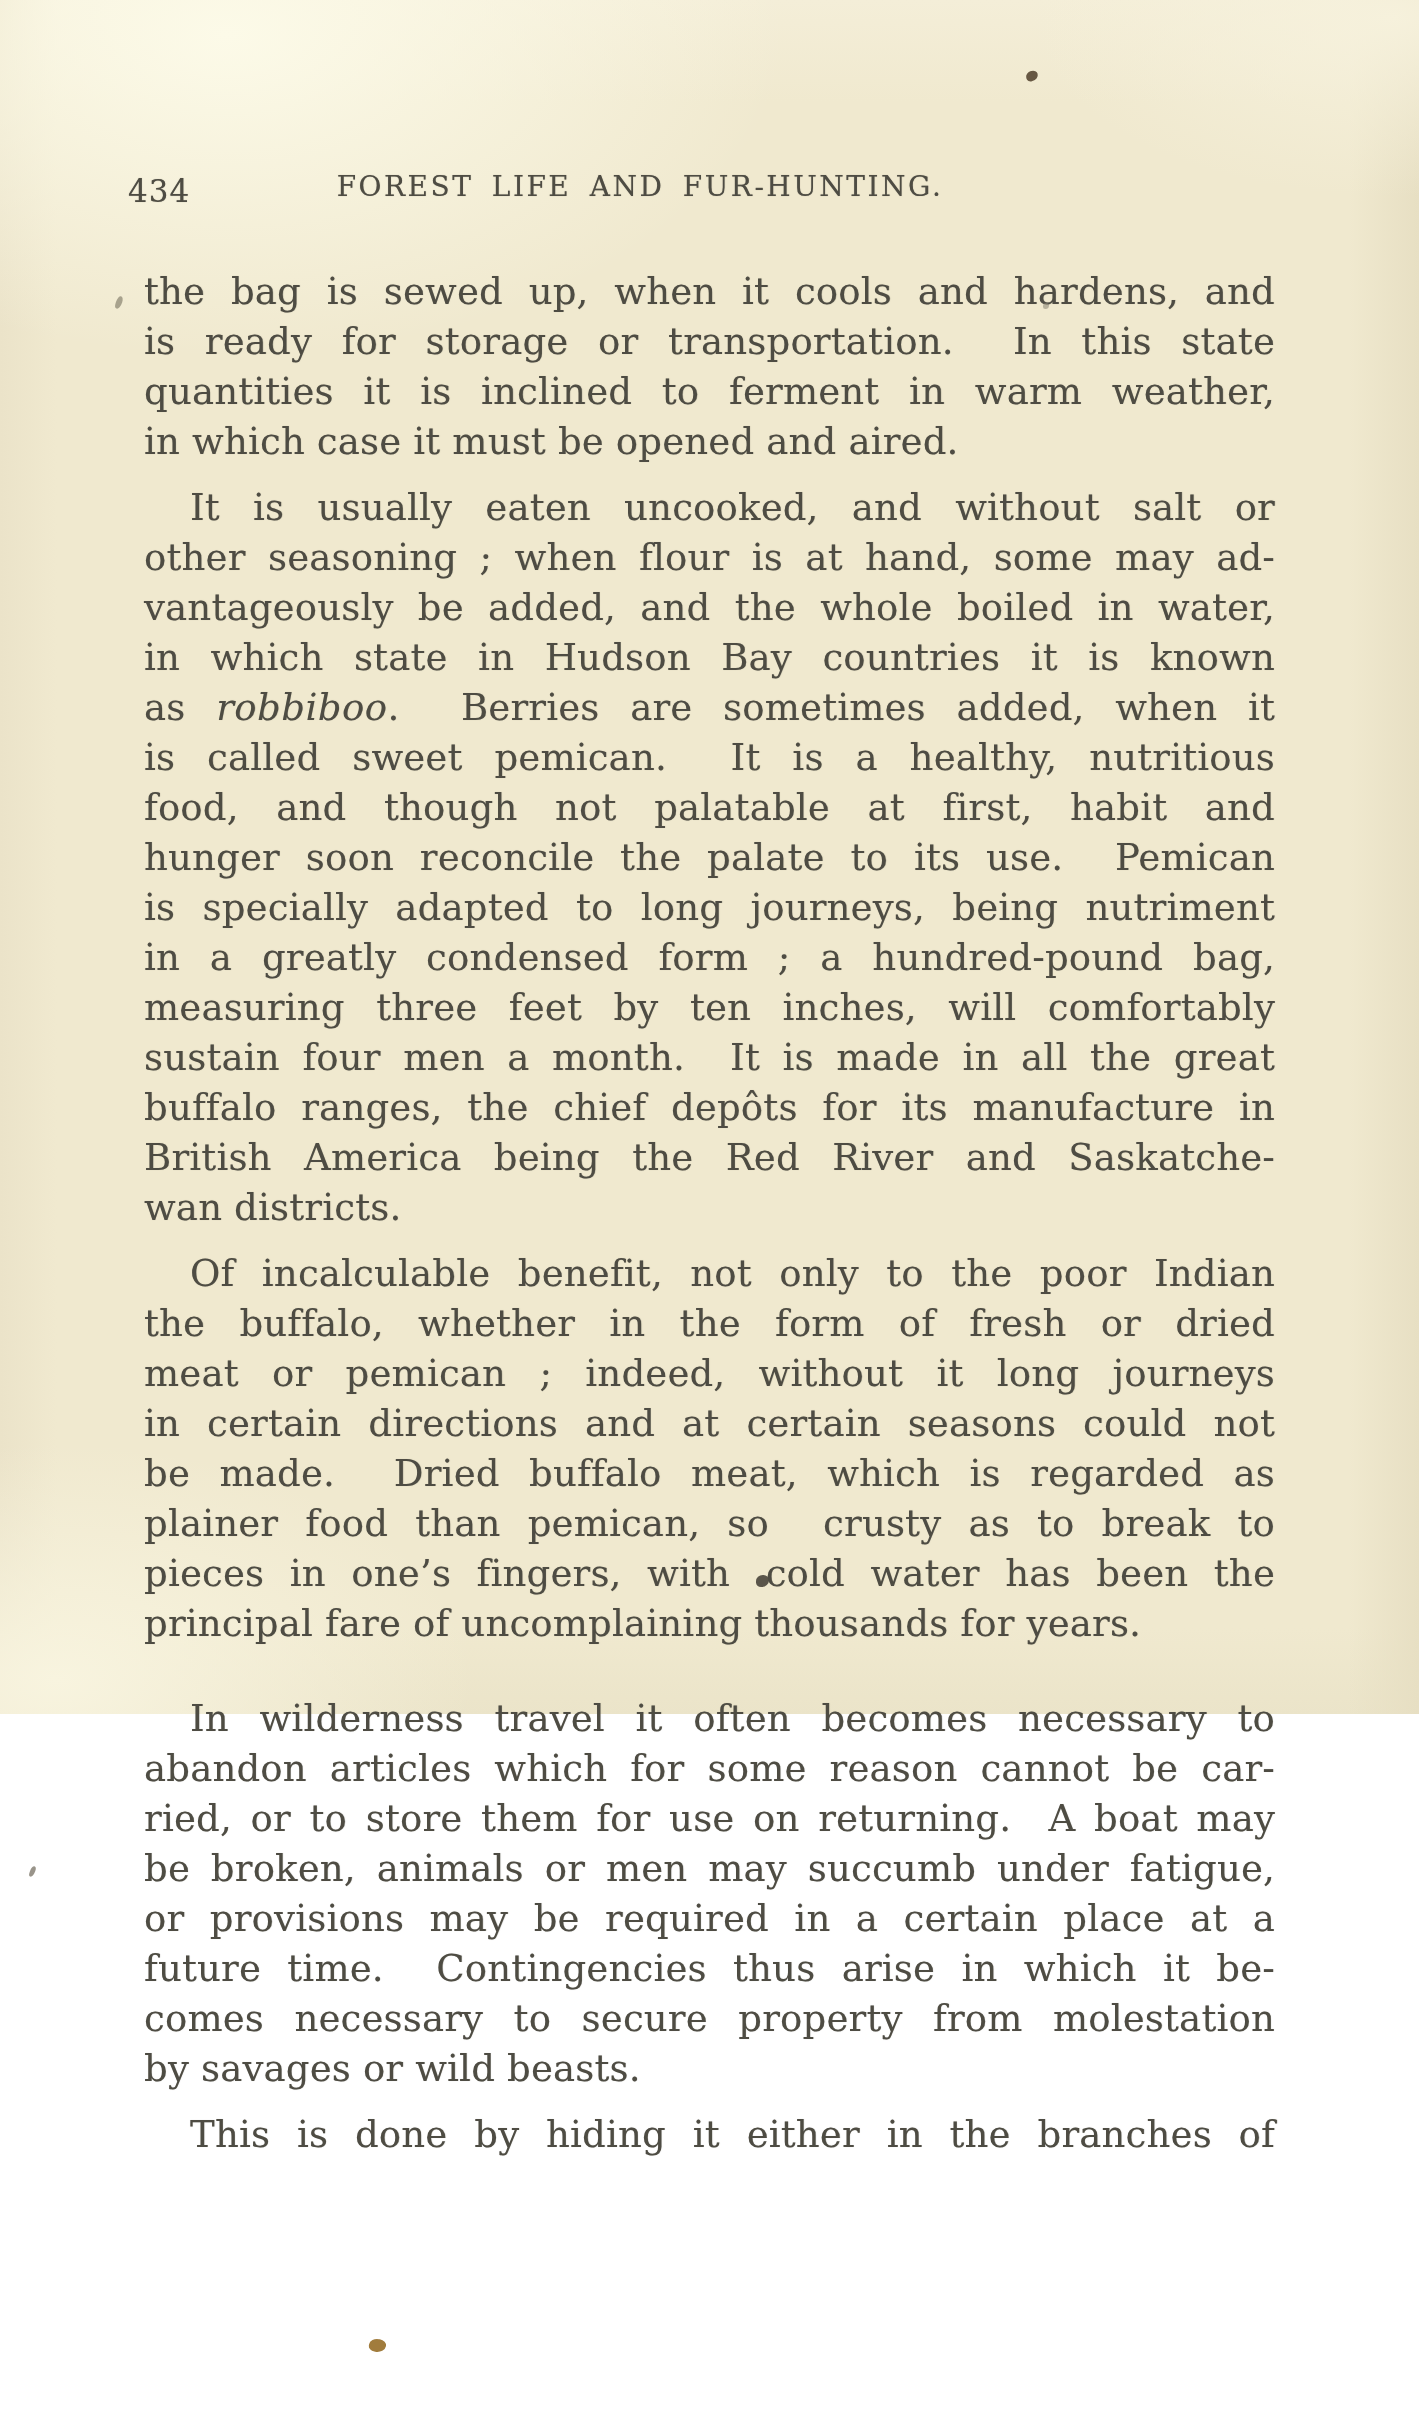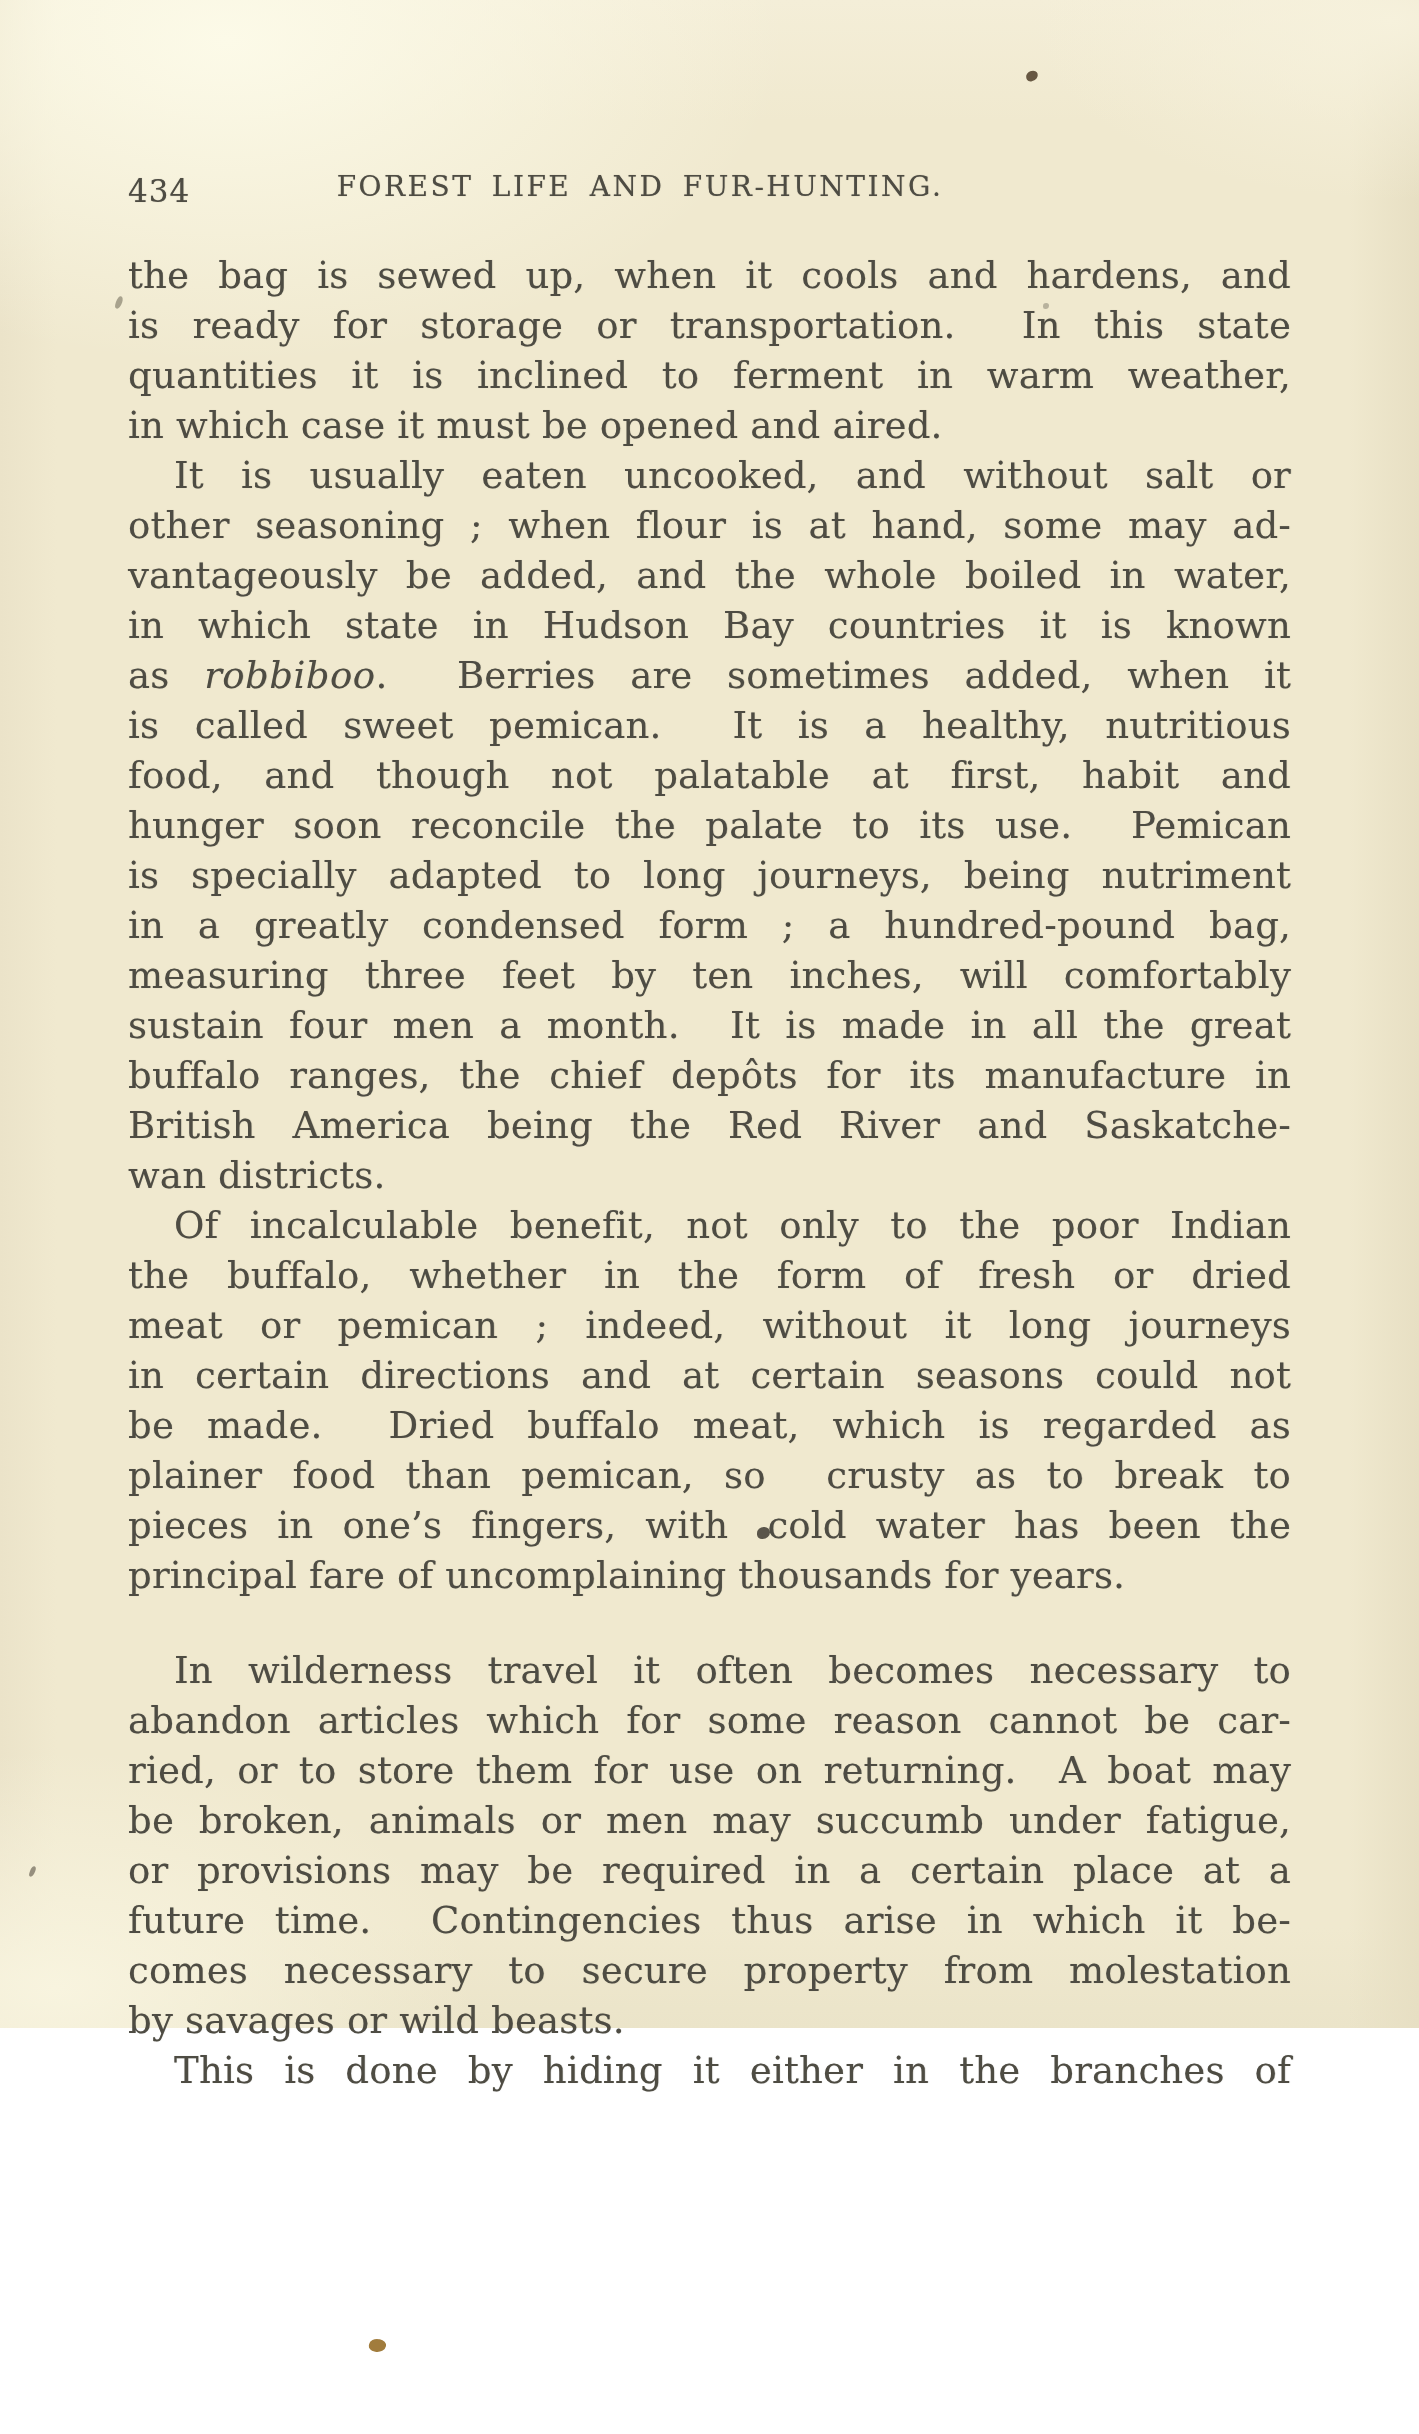--- a/index.html
+++ b/index.html
@@ -9,21 +9,21 @@
     --ink:#4e4c43;
   }
   *{margin:0;padding:0;box-sizing:border-box;}
   html,body{width:1419px;height:2434px;}
   body{
     font-family:"DejaVu Serif","Liberation Serif",serif;
     overflow:hidden;
   }
   .page{
     position:relative;
-    width:1419px;height:2028px;
+    width:1419px;height:1714px;
     background:
       radial-gradient(900px 520px at 16% 2%, var(--paper-highlight), rgba(252,250,232,0) 62%),
       radial-gradient(760px 430px at 4% 98%, #f8f4df, rgba(248,244,223,0) 55%),
       radial-gradient(600px 300px at 98% 1%, #f6f1dc, rgba(246,241,220,0) 60%),
       linear-gradient(90deg, #ebe3c9 0, rgba(235,227,201,0) 4%, rgba(235,227,201,0) 95%, var(--paper-edge) 100%),
       linear-gradient(180deg, #f4eed8 0, rgba(244,238,216,0) 6%, rgba(244,238,216,0) 95%, #ebe4c9 100%),
       var(--paper);
   }
   .running-header{
     position:absolute;top:170px;left:128px;right:128px;height:44px;
@@ -38,21 +38,21 @@
     position:absolute;left:512px;top:0;transform:translateX(-50%);
     font-size:28px;letter-spacing:2.5px;word-spacing:7px;white-space:nowrap;
     text-shadow:0 0 0.8px rgba(78,76,67,0.55);
   }
   .body-text{
     position:absolute;top:251px;left:128px;width:1163px;
     font-size:37px;line-height:50px;color:var(--ink);
     letter-spacing:0.2px;
     text-shadow:0.3px 0.3px 0.7px rgba(78,76,67,0.35);
   }
-  .para{margin:0;}
+  .para{margin:16px;}
   .para.space-before{margin-top:45px;}
   .line{
     text-align:justify;
     text-align-last:justify;
     text-justify:inter-word;
     white-space:pre-wrap;
   }
   .line.last{text-align-last:left;}
   .line.indent{text-indent:46px;}
   .line i{font-style:italic;letter-spacing:0.5px;}

